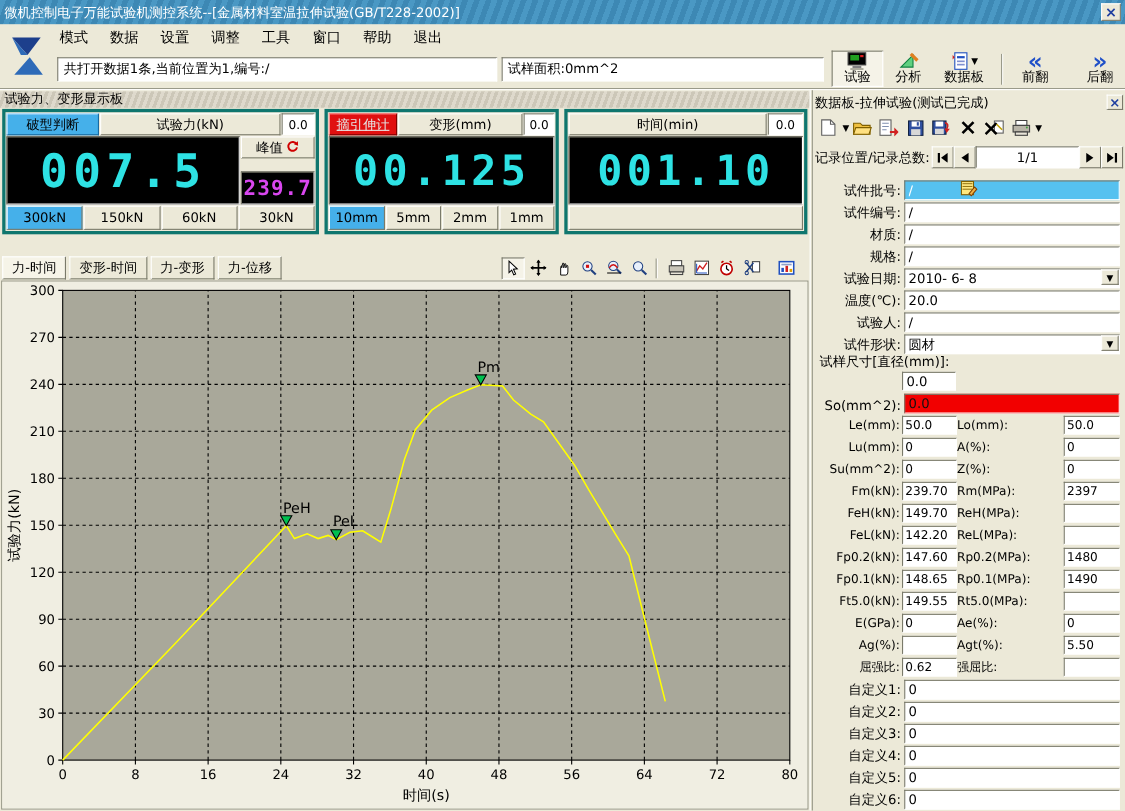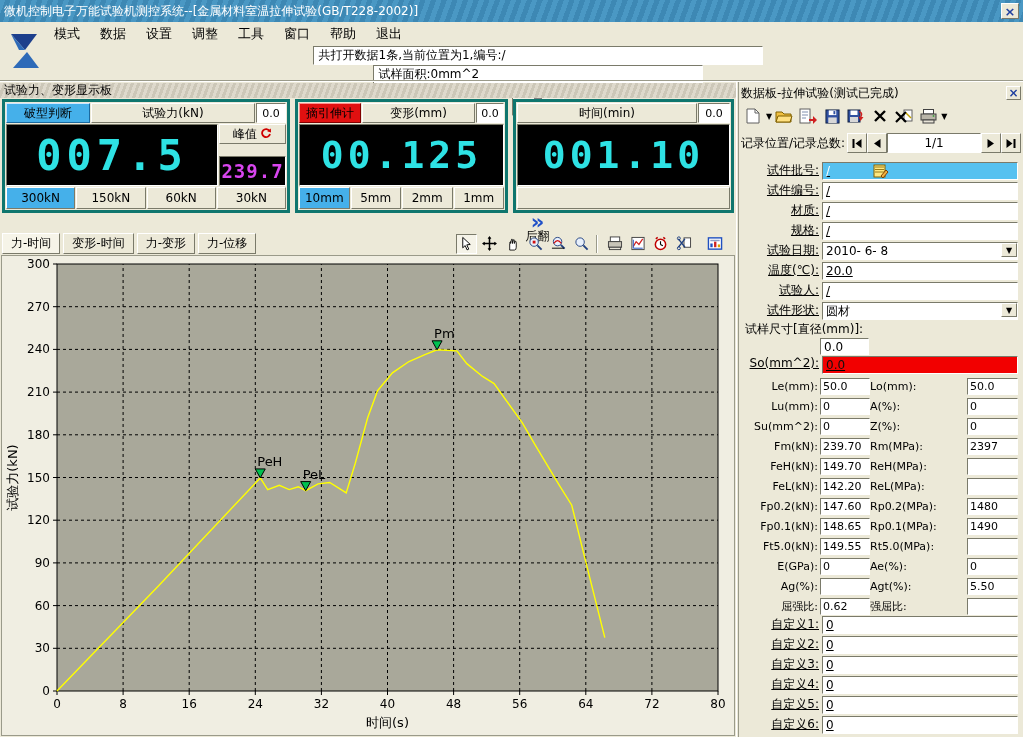--- a/index.html
+++ b/index.html
@@ -14,39 +14,39 @@
     background:repeating-linear-gradient(110deg,#4a98c4 0 5px,#3d88b4 5px 10px);
     color:#fff; display:flex; align-items:center; padding:0 4px; }
   .titlebar .ttext { flex:1; font-size:12px; letter-spacing:0; }
   .wbtn { width:18px; height:16px; display:flex; align-items:center; justify-content:center;
     font-weight:bold; color:#2040a0; font-size:13px; line-height:1; cursor:default; }
 
   
   .logo { position:absolute; left:2px; top:24px; width:46px; height:54px; display:flex; align-items:center; justify-content:center; }
   .menubar { position:absolute; left:52px; top:24px; height:20px; display:flex; align-items:center; gap:16px; font-size:13px; }
   .menubar span { padding:1px 2px; }
-  .toolrow { position:absolute; left:52px; top:46px; width:971px; height:33px; display:flex; align-items:center;flex-direction:column; }
+  .toolrow { position:absolute; left:52px; top:46px; width:971px; height:33px; display:flex; align-items:center; }
   .statusbox { height:22px; display:flex; align-items:center; padding:0 5px; font-size:12px; }
   .tbtnbig { width:52px; height:33px; display:flex; flex-direction:column; align-items:center; justify-content:center; font-size:12px; line-height:1.1; background:transparent; border:1px solid transparent; }
   .tbtnbig.pressed { border-color:#7a7a6a #fff #fff #7a7a6a; background:#f5f3e8; }
   .navglyph { font-size:21px; font-weight:bold; color:#2050c8; line-height:0.8; }
   .vsep { width:2px; height:28px; border-left:1px solid #9a9a8a; border-right:1px solid #fff; margin:0 6px; }
   .hline { position:absolute; left:0; top:80px; width:1023px; height:2px; border-top:1px solid #9a9a8a; border-bottom:1px solid #fff; }
 
   
   .strip { background:repeating-linear-gradient(110deg,#ded9cc 0 3px,#ccc7b8 3px 6px); height:15px; display:flex; align-items:center; padding:0 4px; font-size:12px; }
 
   
   .main-left { position:absolute; left:0; top:82px; width:736px; height:655px; }
   .displays { position:absolute; left:2px; top:17px; width:732px; height:114px; display:flex; gap:5px; }
   .dgroup { border:3px solid #0f766e; background:#ece9d8; padding:1px; display:flex; flex-direction:column; }
   .dhead { display:flex; height:20px; gap:1px; }
   .dbtn { display:flex; align-items:center; justify-content:center; font-size:12px; }
   .dbtn.blue { background:#45b0ea; border-color:#cfe8ff #1a6aa0 #1a6aa0 #cfe8ff; }
-  .dbtn.red { background:#e01010; color:#000000; border-color:#ff9090 #800000 #800000 #ff9090; }
+  .dbtn.red { background:#e01010; color:#e5e5e5; border-color:#ff9090 #800000 #800000 #ff9090;text-decoration:underline; }
   .smallval { width:30px; background:#fff; border:1px solid; border-color:#7a7a6a #fff #fff #7a7a6a; display:flex; align-items:center; justify-content:center; font-size:11px; }
   .dmid { display:flex; flex:1; margin-top:1px; gap:1px; }
   .lcd { background:#000; border:1px solid; border-color:#7a7a6a #fff #fff #7a7a6a; color:#2ee2e4;
     font-family:"DejaVu Sans Mono", monospace; font-weight:bold; display:flex; align-items:center; justify-content:center; }
   .lcd.main { flex:1; font-size:42px; letter-spacing:5px; }
   .peakcol { width:67px; display:flex; flex-direction:column; gap:12px; }
   .peakbtn { height:20px; display:flex; align-items:center; justify-content:center; gap:3px; font-size:12px; }
   .lcd.peak { flex:1; font-size:19px; letter-spacing:1px; color:#d946ef; }
   .dranges { display:flex; height:22px; margin-top:1px; gap:1px; }
   .rbtn { flex:1; display:flex; align-items:center; justify-content:center; font-size:12px; }
@@ -73,21 +73,21 @@
   .rpclose { width:15px; height:14px; display:flex; align-items:center; justify-content:center; color:#2040a0; font-weight:bold; font-size:12px; line-height:1; }
   .rptools { position:absolute; left:2px; top:22px; width:280px; height:24px; display:flex; align-items:center; }
   .rtb { width:24px; height:22px; display:flex; align-items:center; justify-content:center; }
   .ddarrow { font-size:8px; margin-left:1px; }
   .rpnav { position:absolute; left:2px; top:50px; width:280px; height:22px; display:flex; align-items:center; }
   .rpnav .nlabel { font-size:12px; margin-right:2px; white-space:nowrap; }
   .navbtn { width:20px; height:20px; display:flex; align-items:center; justify-content:center; }
   .navval { flex:1; height:20px; display:flex; align-items:center; justify-content:center; font-size:12px; }
 
   .fields { position:absolute; left:0; top:80px; width:284px; }
-  .frow { position:relative; height:20px; display:flex; align-items:flex-start;text-decoration:underline; }
+  .frow { position:relative; height:20px; display:flex; align-items:flex-end; }
   .flabel { width:83px; text-align:right; font-size:12px; padding-right:3px; white-space:nowrap; }
   .finput { flex:1; margin-right:5px; height:18px; border:1px solid; border-color:#7a7a6a #fff #fff #7a7a6a; background:#fff; font-size:12px; padding:0 3px; font-family:"DejaVu Sans", sans-serif; }
   .finput.hl { background:#56c1f0; color:#fff; }
   .finput.red { background:#f20000; color:#101010; }
   .combo { position:relative; flex:1; margin-right:5px; height:18px; }
   .combo input { width:100%; height:18px; border:1px solid; border-color:#7a7a6a #fff #fff #7a7a6a; font-size:12px; padding:0 18px 0 3px; font-family:"DejaVu Sans", sans-serif; }
   .combo .drop { position:absolute; right:1px; top:1px; width:16px; height:14px; display:flex; align-items:center; justify-content:center; font-size:8px; }
   .sizelabelrow { height:15px; display:flex; align-items:center; font-size:12px; padding-left:6px; }
   .sizeinputrow { height:19px; display:flex; align-items:center; }
   .sizeinputrow input { margin-left:81px; width:49px; height:17px; border:1px solid; border-color:#7a7a6a #fff #fff #7a7a6a; font-size:12px; padding:0 3px; }

